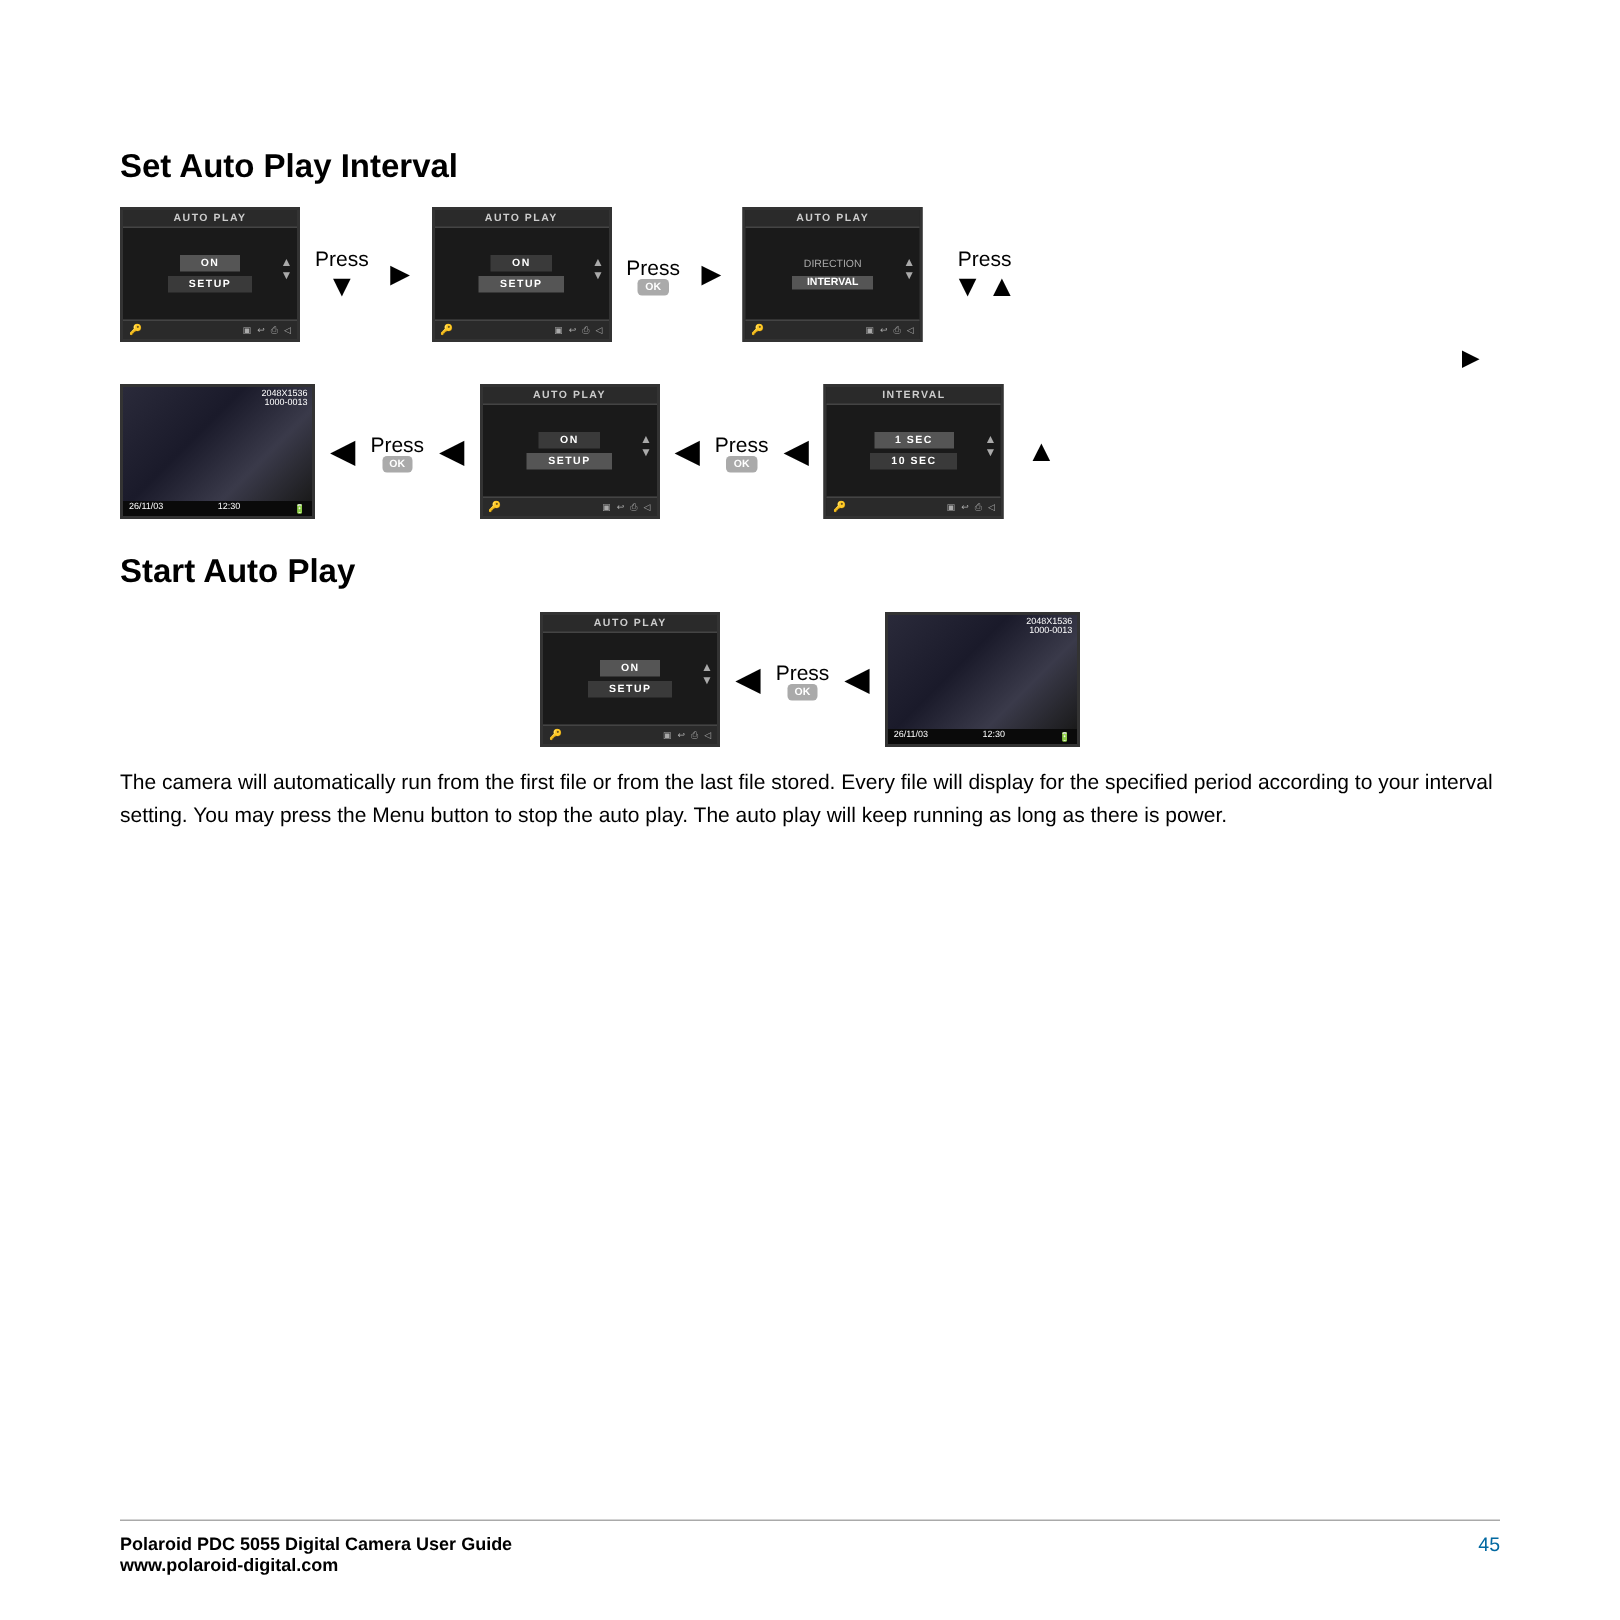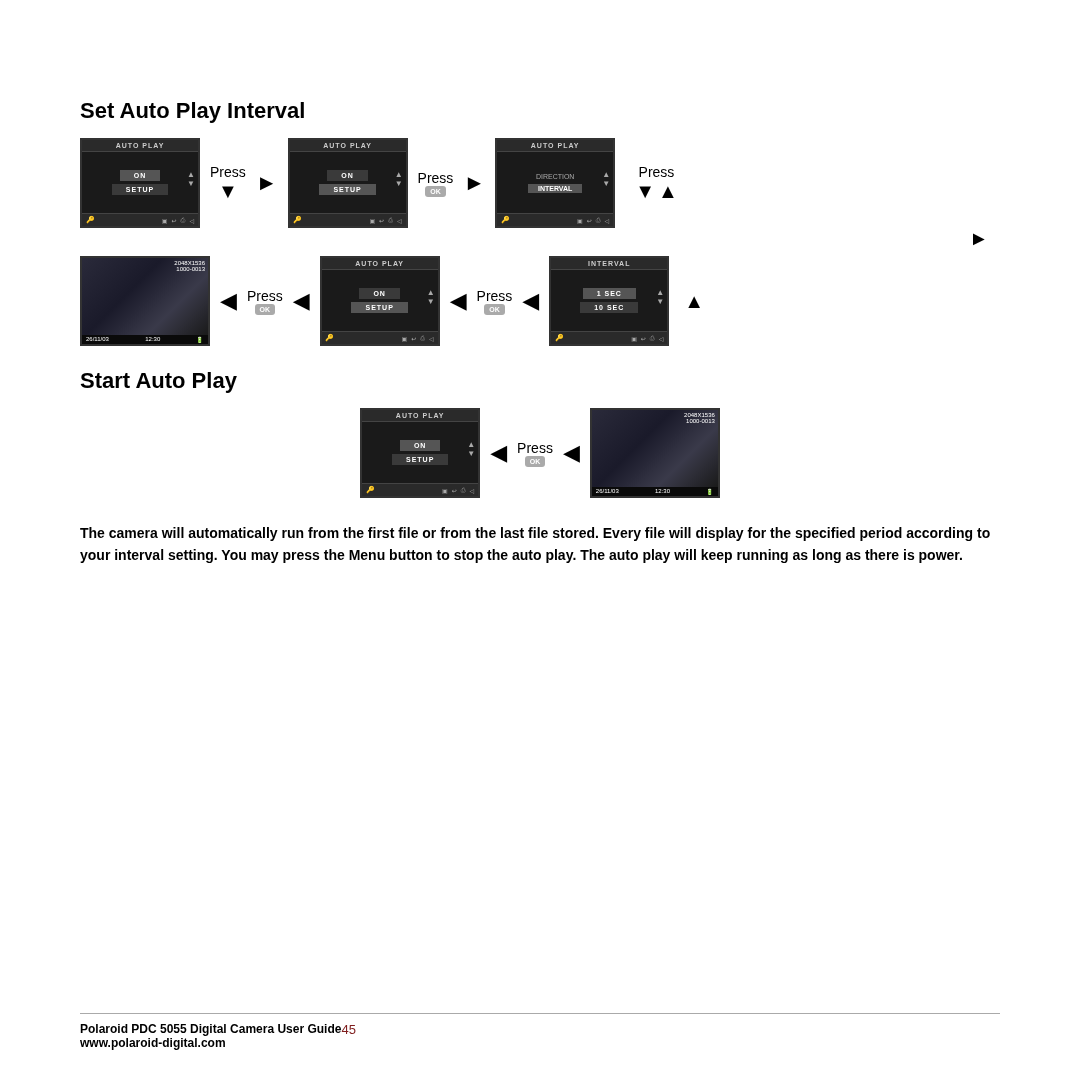--- a/index.html
+++ b/index.html
@@ -181,42 +181,41 @@
 
     
     .footer {
       position: absolute;
       bottom: 30px;
       left: 80px;
       right: 80px;
       border-top: 1px solid #aaa;
       padding-top: 8px;
       display: flex;
-      justify-content: flex-start;
+      justify-content: space-between;
       align-items: flex-start;
       margin-top: 25px;
     }
 
     .footer-left {
       font-size: 12px;
       color: #000;
     }
 
     .footer-right {
       font-size: 13px;
-      color: #7f1d1d;
+      color: #0369a1;
     }
 
     
     .description {
       font-size: 14px;
       line-height: 1.6;
       color: #000;
-      margin-top: 24px;
-      font-weight: bold;
+      margin-top: 12px;
     }
 
     
     .cam-screen .dir-interval {
       display: flex;
       flex-direction: column;
       align-items: center;
       justify-content: center;
       flex: 1;
       gap: 4px;

